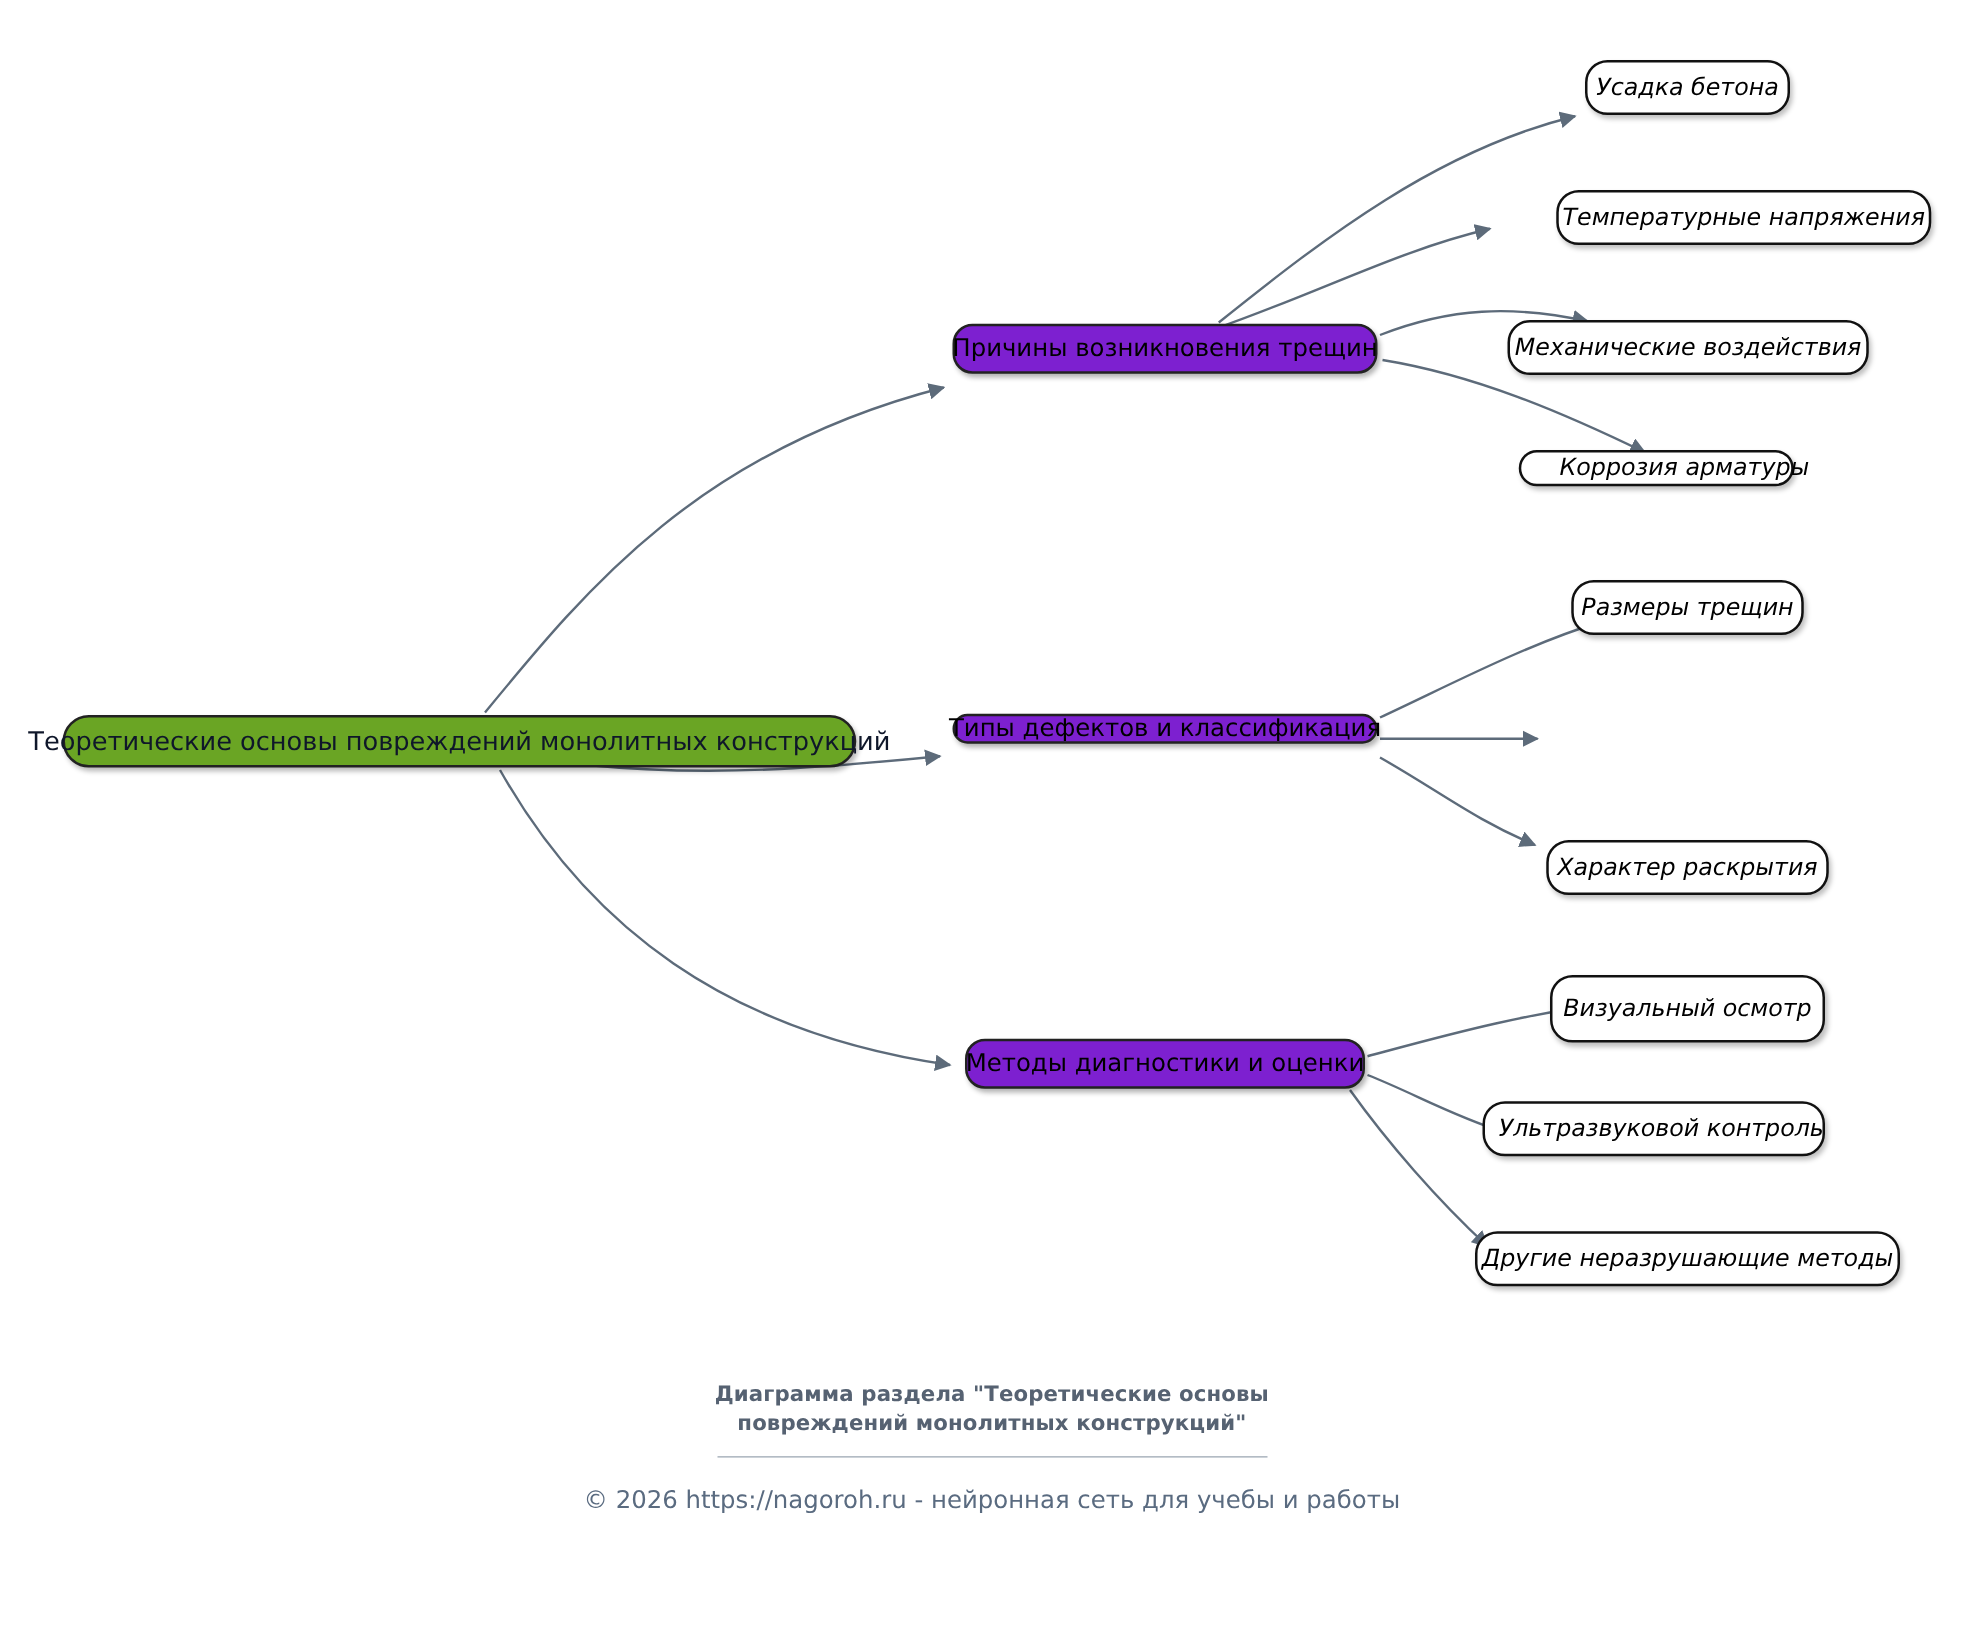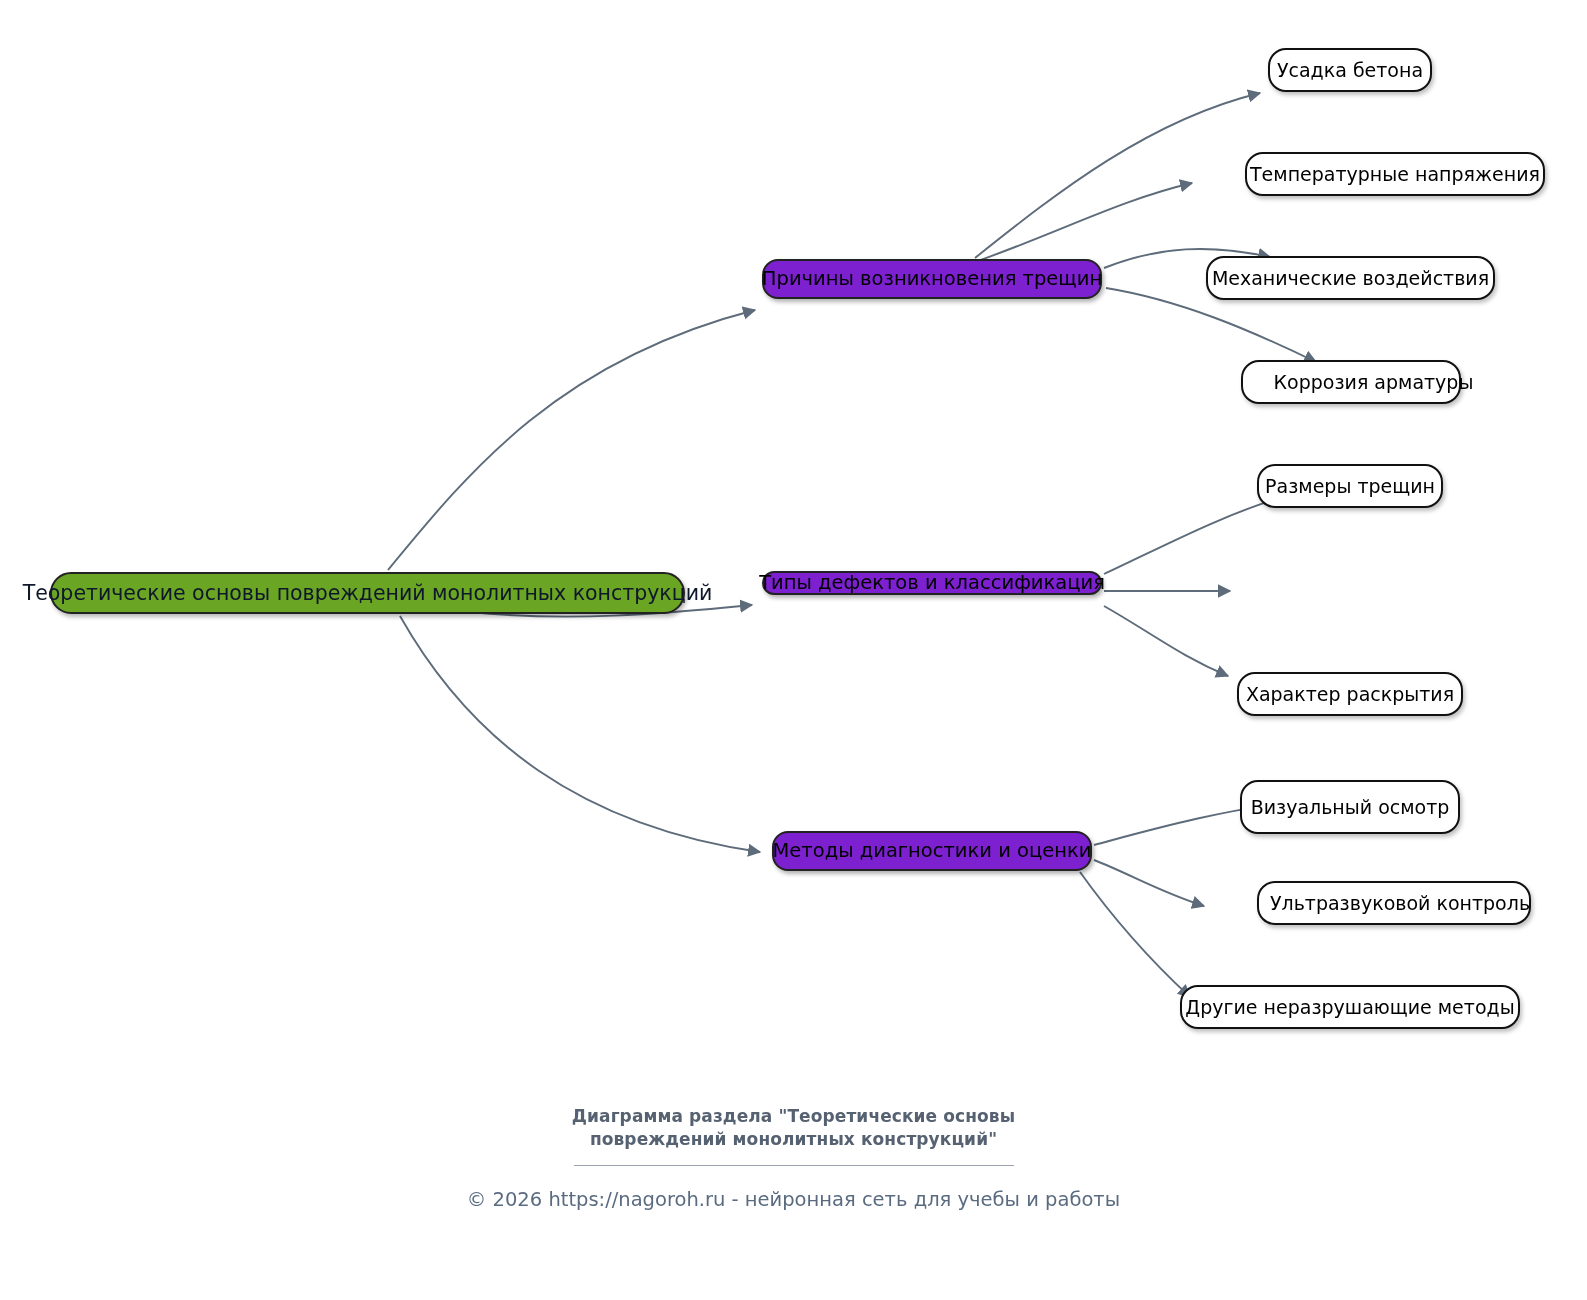--- a/index.html
+++ b/index.html
@@ -52,20 +52,21 @@
     font-size: 19.5px;
     box-shadow: 2px 3px 4px rgba(0,0,0,0.30);
   }
   .node-leaf {
     background: #ffffff;
     border: 2px solid #111111;
     border-radius: 18px;
     color: #000000;
     font-size: 19px;
     box-shadow: 2px 3px 4px rgba(0,0,0,0.25);
+    font-style: italic;
   }
   #footer {
     position: absolute;
     left: 0;
     top: 1105px;
     width: 1587px;
     text-align: center;
   }
   .caption {
     color: #566272;
@@ -128,41 +129,41 @@
   </div>
   <div class="node node-leaf" style="left:1268px; top:48px; width:164px; height:44px;">
     <span>Усадка бетона</span>
   </div>
   <div class="node node-leaf" style="left:1201px; top:152px; width:300px; height:44px;margin-left:44px;">
     <span>Температурные напряжения</span>
   </div>
   <div class="node node-leaf" style="left:1206px; top:256px; width:289px; height:44px;">
     <span>Механические воздействия</span>
   </div>
-  <div class="node node-leaf" style="left:1241px; top:360px; width:220px; height:44px;padding-left:45px;">
+  <div class="node node-leaf" style="left:1215px; top:360px; width:220px; height:29px;padding-left:45px;">
     <span>Коррозия арматуры</span>
   </div>
 
   <div class="node node-branch" style="left:762px; top:571px; width:340px; height:24px;">
     <span>Типы дефектов и классификация</span>
   </div>
   <div class="node node-leaf" style="left:1257px; top:464px; width:186px; height:44px;">
     <span>Размеры трещин</span>
   </div>
   <div class="node node-leaf" style="left:1237px; top:672px; width:226px; height:44px;">
     <span>Характер раскрытия</span>
   </div>
 
   <div class="node node-branch" style="left:772px; top:831px; width:320px; height:40px;">
     <span>Методы диагностики и оценки</span>
   </div>
   <div class="node node-leaf" style="left:1240px; top:780px; width:220px; height:54px;">
     <span>Визуальный осмотр</span>
   </div>
-  <div class="node node-leaf" style="left:1257px; top:881px; width:274px; height:44px;padding-left:12px;">
+  <div class="node node-leaf" style="left:1186px; top:881px; width:274px; height:44px;padding-left:12px;">
     <span>Ультразвуковой контроль</span>
   </div>
   <div class="node node-leaf" style="left:1180px; top:985px; width:340px; height:44px;">
     <span>Другие неразрушающие методы</span>
   </div>
 
   <div id="footer">
     <div class="caption">
       <div>Диаграмма раздела "Теоретические основы</div>
       <div>повреждений монолитных конструкций"</div>

